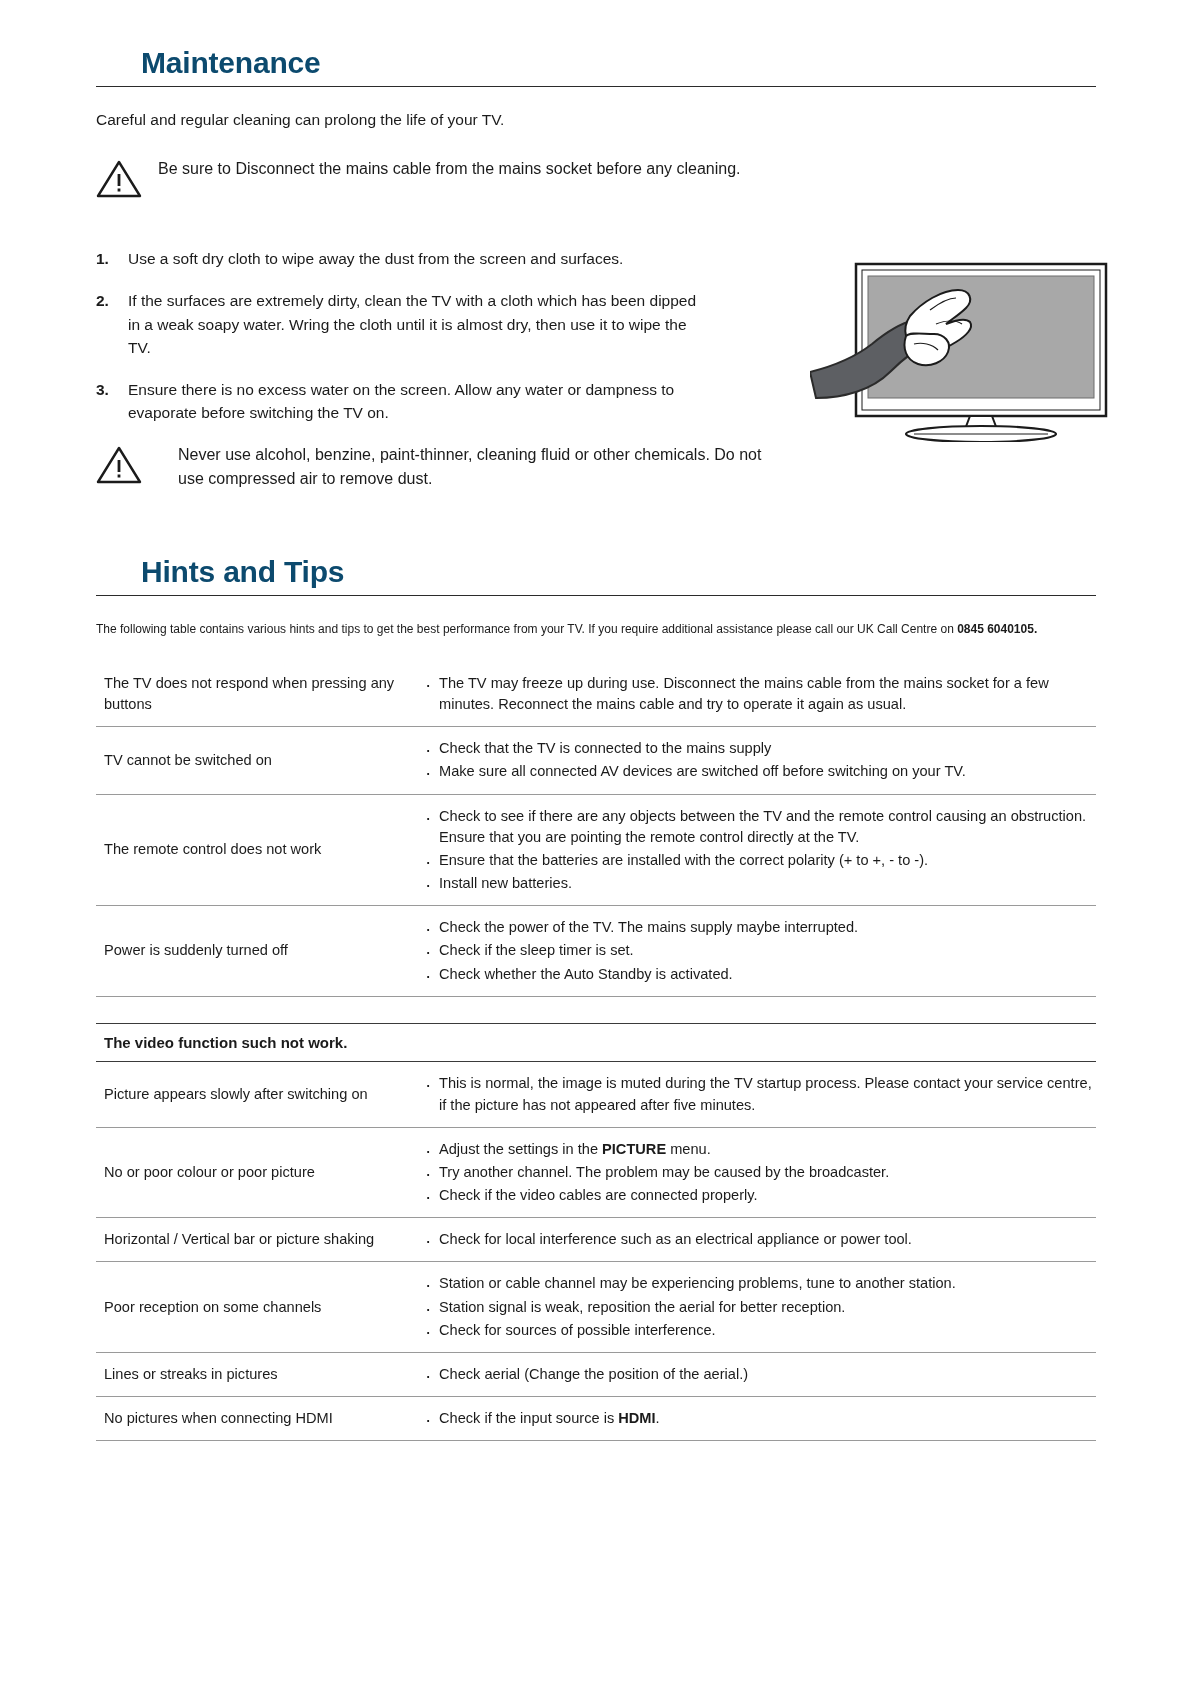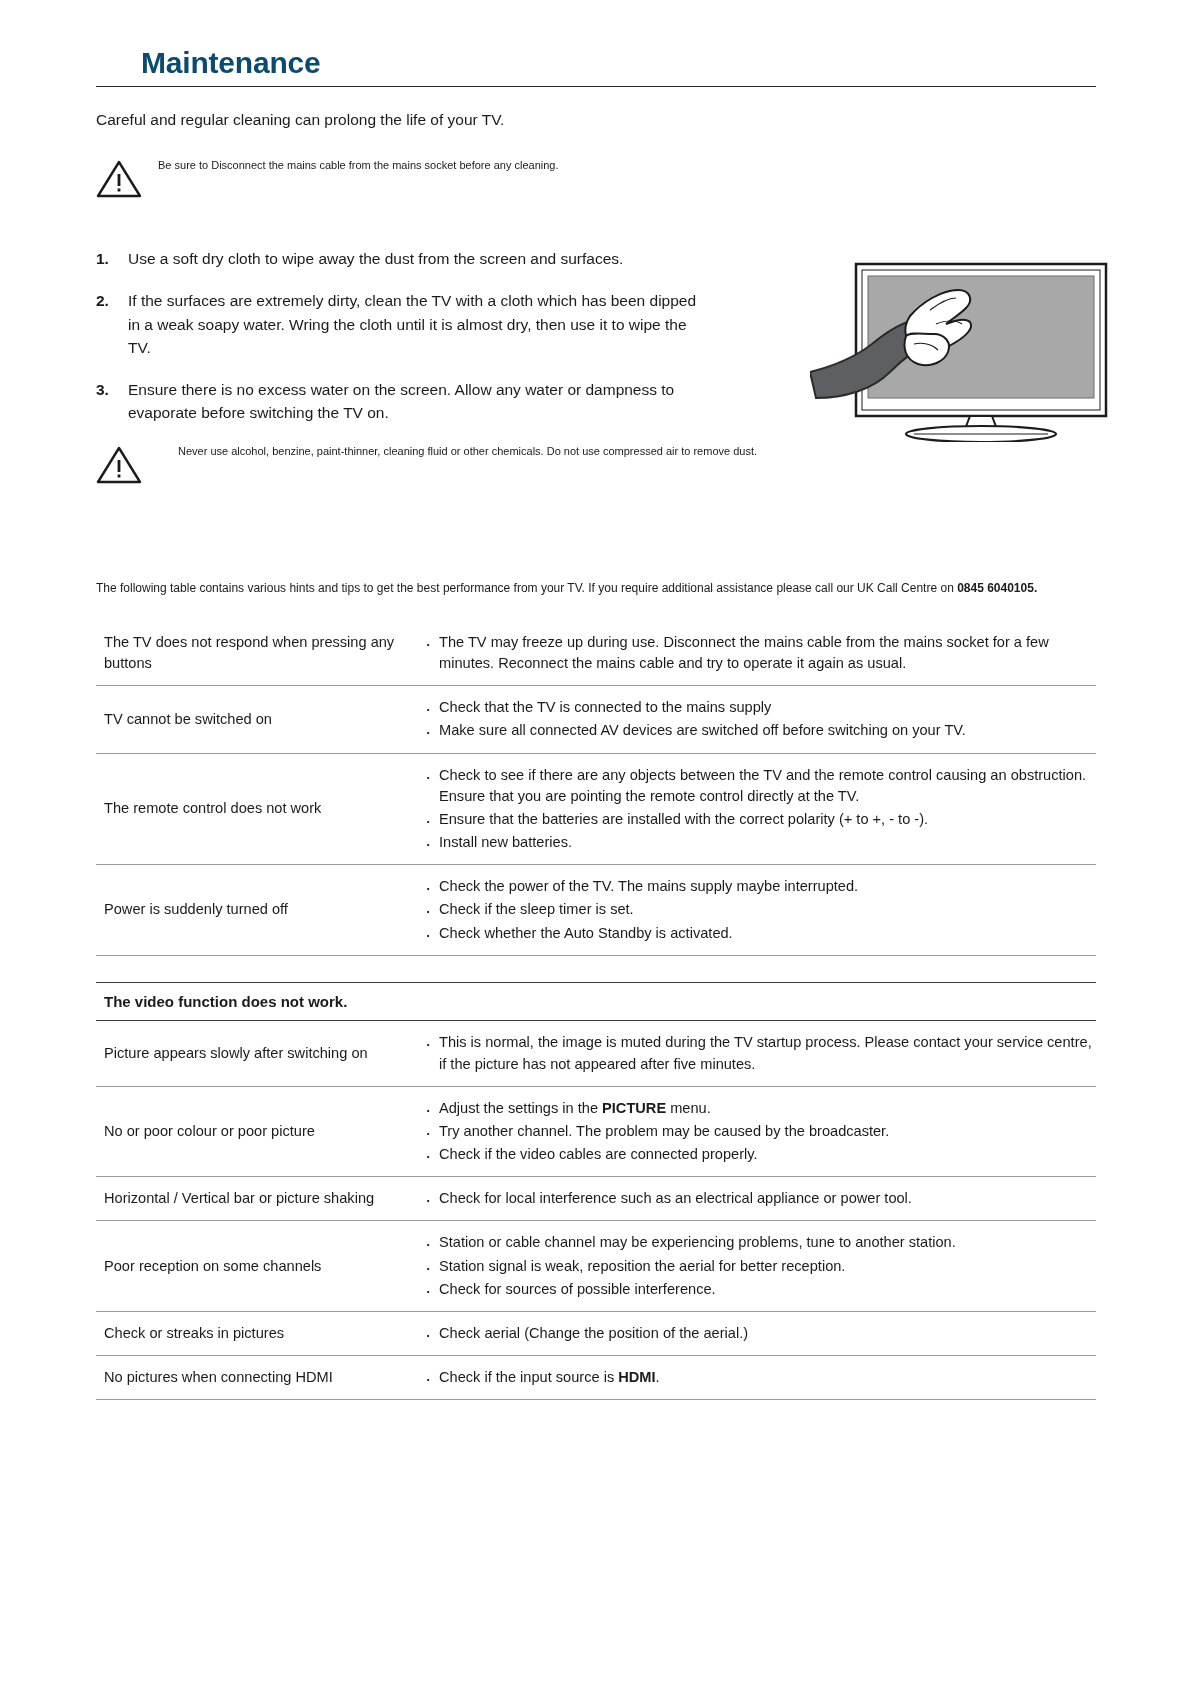--- a/index.html
+++ b/index.html
@@ -57,21 +57,21 @@
     display: flex;
     align-items: flex-start;
     margin-top: 26px;
   }
   .warn-icon {
     width: 46px;
     flex: 0 0 46px;
     margin-top: 2px;
   }
   .warn-text {
-    font-size: 11px;
+    font-size: 16px;
     line-height: 1.5;
     margin-left: 16px;
   }
 
   ol.steps {
     margin: 0;
     padding: 0;
     list-style: none;
     margin-top: 44px;
     width: 610px;
@@ -248,20 +248,23 @@
       <path d="M100 54 C112 40, 132 28, 148 28 C160 28, 164 38, 156 46 C148 54, 140 58, 136 62 C146 58, 156 56, 160 60 C164 66, 156 74, 146 80 C136 86, 126 92, 118 92 C106 92, 98 84, 96 74 C94 66, 96 60, 100 54 Z" fill="#ffffff" stroke="#1b1b1b" stroke-width="2"></path>
       <path d="M120 48 C128 42, 138 36, 146 36" fill="none" stroke="#1b1b1b" stroke-width="1.2"></path>
       <path d="M126 62 C136 58, 146 58, 152 62" fill="none" stroke="#1b1b1b" stroke-width="1.2"></path>
 
       <path d="M96 74 C92 86, 96 98, 108 102 C120 106, 134 100, 138 90 C142 80, 134 72, 124 72 C112 72, 100 70, 96 74 Z" fill="#ffffff" stroke="#1b1b1b" stroke-width="2"></path>
       <path d="M104 82 C112 80, 122 82, 128 88" fill="none" stroke="#1b1b1b" stroke-width="1.2"></path>
     </svg>
   </div>
 
   <section id="hints-section">
+    <div class="heading-row rule">
+      <span class="section-title">Hints and Tips</span>
+    </div>
 
     <div class="hints-intro">
       <span>The following table contains various hints and tips to get the best performance from your TV. If you require additional assistance please call our UK Call Centre on </span><b class="em">0845 6040105.</b>
     </div>
 
     <table class="tbl">
       <tbody>
 
         <tr class="item">
           <td class="sym">The TV does not respond when pressing any buttons</td>
@@ -302,21 +305,21 @@
               <li>Check whether the Auto Standby is activated.</li>
             </ul>
           </td>
         </tr>
       </tbody>
     </table>
 
     <table class="tbl" style="margin-top:26px;">
       <tbody>
         <tr class="group">
-          <td colspan="2">The video function does not work.</td>
+          <td colspan="2">The video function such not work.</td>
         </tr>
 
 
         <tr class="item">
           <td class="sym">Picture appears slowly after switching on</td>
           <td class="fix">
             <ul class="bullets">
               <li>This is normal, the image is muted during the TV startup process. Please contact your service centre, if the picture has not appeared after five minutes.</li>
             </ul>
           </td>
@@ -347,21 +350,21 @@
           <td class="fix">
             <ul class="bullets">
               <li>Station or cable channel may be experiencing problems, tune to another station.</li>
               <li>Station signal is weak, reposition the aerial for better reception.</li>
               <li>Check for sources of possible interference.</li>
             </ul>
           </td>
         </tr>
 
         <tr class="item">
-          <td class="sym">Check or streaks in pictures</td>
+          <td class="sym">Lines or streaks in pictures</td>
           <td class="fix">
             <ul class="bullets">
               <li>Check aerial (Change the position of the aerial.)</li>
             </ul>
           </td>
         </tr>
 
         <tr class="item">
           <td class="sym">No pictures when connecting HDMI</td>
           <td class="fix">

